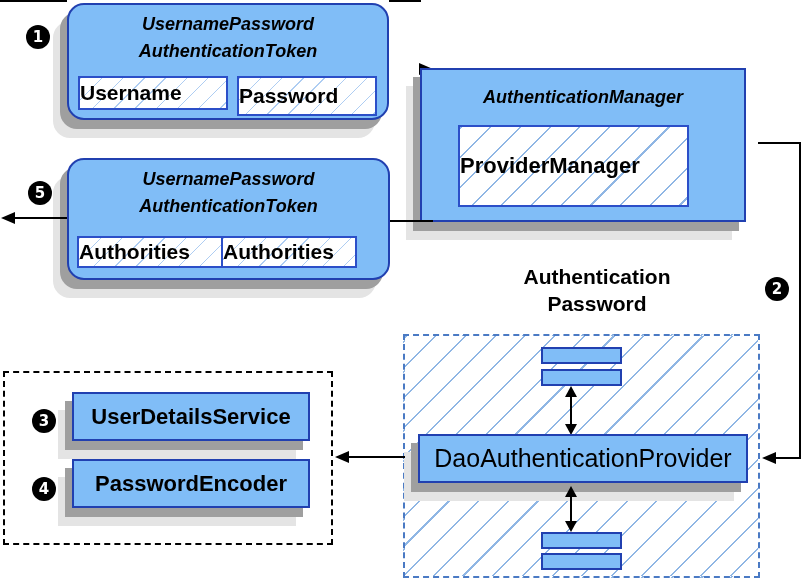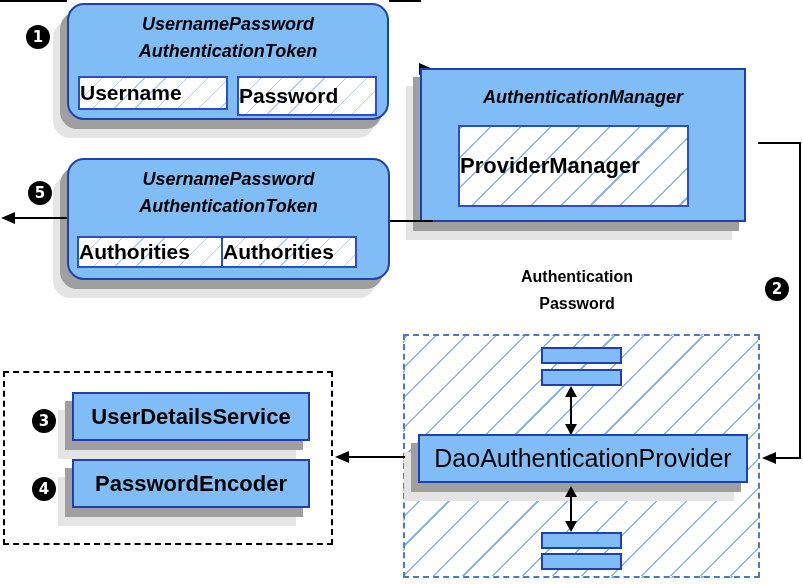--- a/index.html
+++ b/index.html
@@ -84,21 +84,21 @@
   </div>
 
   <div class="abs hline" style="left:758px;top:142px;width:43px;"></div>
   <div class="abs vline" style="left:799px;top:142px;height:317px;"></div>
   <div class="abs hline" style="left:776px;top:457px;width:25px;"></div>
   <div class="abs tri-left" style="left:762px;top:452px;"></div>
   <div class="abs badge" style="left:765px;top:277px;">
     <span>2</span>
   </div>
 
-  <div class="abs" style="left:468px;top:263px;width:218px;font-weight:700;font-size:16px;line-height:27px;text-align:center;">
+  <div class="abs" style="left:488px;top:263px;width:218px;font-weight:700;font-size:21px;line-height:27px;text-align:center;">
     <span style="display:block;">Authentication</span>
     <span style="display:block;">Password</span>
   </div>
 
   <div class="abs dashed-blue hatch-lg" style="left:403px;top:334px;width:357px;height:244px;"></div>
 
   <div class="abs bluebox" style="left:541px;top:347px;width:81px;height:17px;"></div>
   <div class="abs bluebox" style="left:541px;top:369px;width:81px;height:17px;"></div>
 
   <div class="abs tri-up" style="left:565px;top:386px;"></div>

